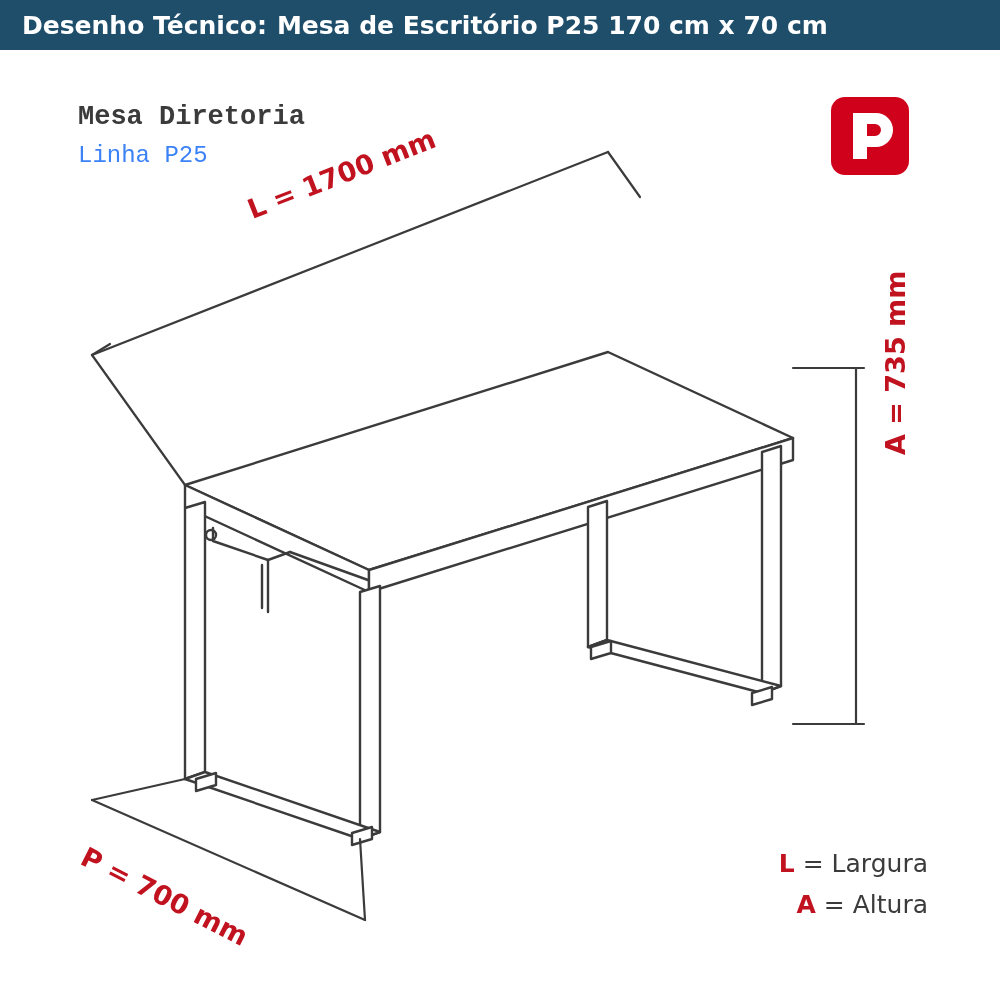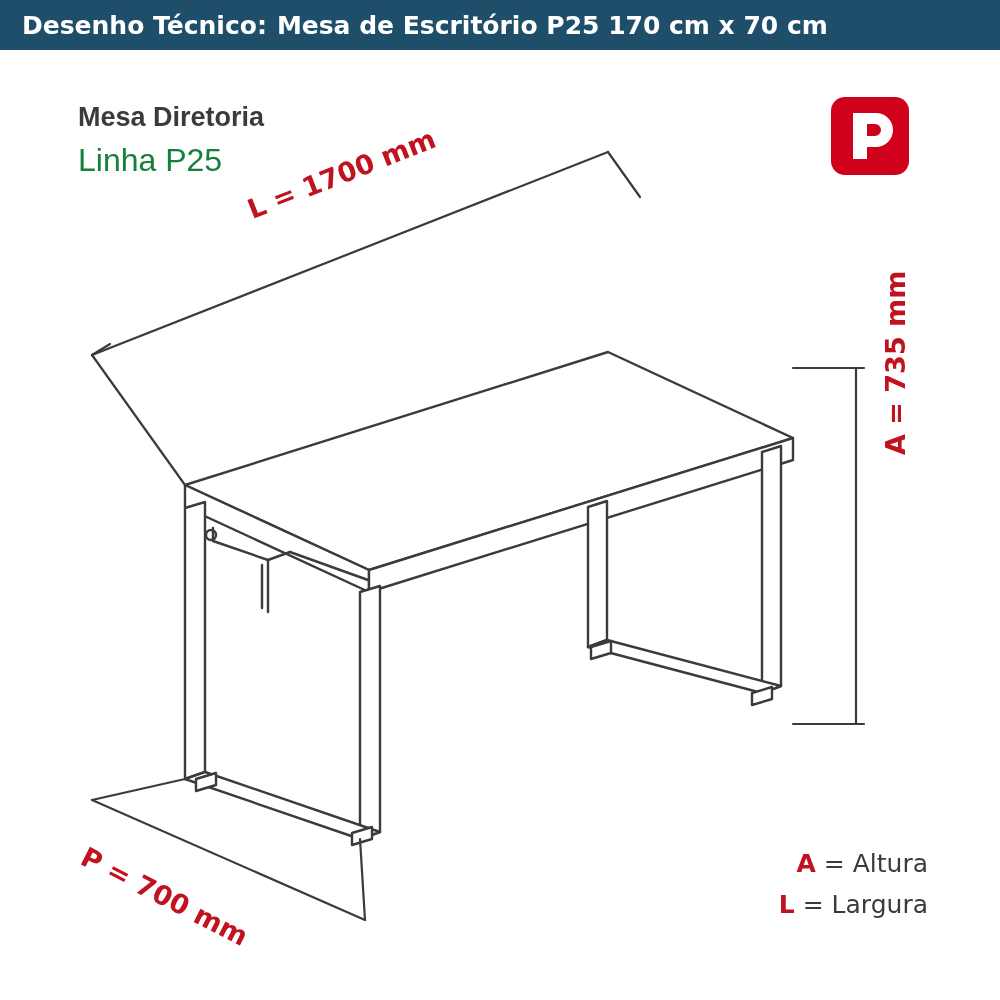--- a/index.html
+++ b/index.html
@@ -47,29 +47,29 @@
   }
 
   
   #prod-title {
     position: absolute;
     left: 78px;
     top: 102px;
     font-size: 27px;
     font-weight: bold;
     color: #3b3b3b;
-    font-family: Liberation Sans, sans-serif;
+    font-family: Liberation Mono, monospace;
   }
   #prod-sub {
     position: absolute;
     left: 78px;
     top: 142px;
-    font-size: 32px;
-    color: #15803d;
-    font-family: Liberation Sans, sans-serif;
+    font-size: 24px;
+    color: #3b82f6;
+    font-family: Liberation Mono, monospace;
   }
 
   
   #logo {
     position: absolute;
     left: 831px;
     top: 97px;
     width: 78px;
     height: 78px;
   }
@@ -201,22 +201,22 @@
       <polyline points="856,368 856,724" stroke-width="2.2"></polyline>
     </g>
   </svg>
 
   <div id="dim-l" class="dim-label">L = 1700 mm</div>
   <div id="dim-p" class="dim-label">P = 700 mm</div>
   <div id="dim-a" class="dim-label">A = 735 mm</div>
 
   <div id="legend">
     <div class="row">
+      <span class="key">L</span>
+      <span>= Largura</span>
+    </div>
+    <div class="row">
       <span class="key">A</span>
       <span>= Altura</span>
     </div>
-    <div class="row">
-      <span class="key">L</span>
-      <span>= Largura</span>
-    </div>
   </div>
 
 </div>
 
 </body></html>

